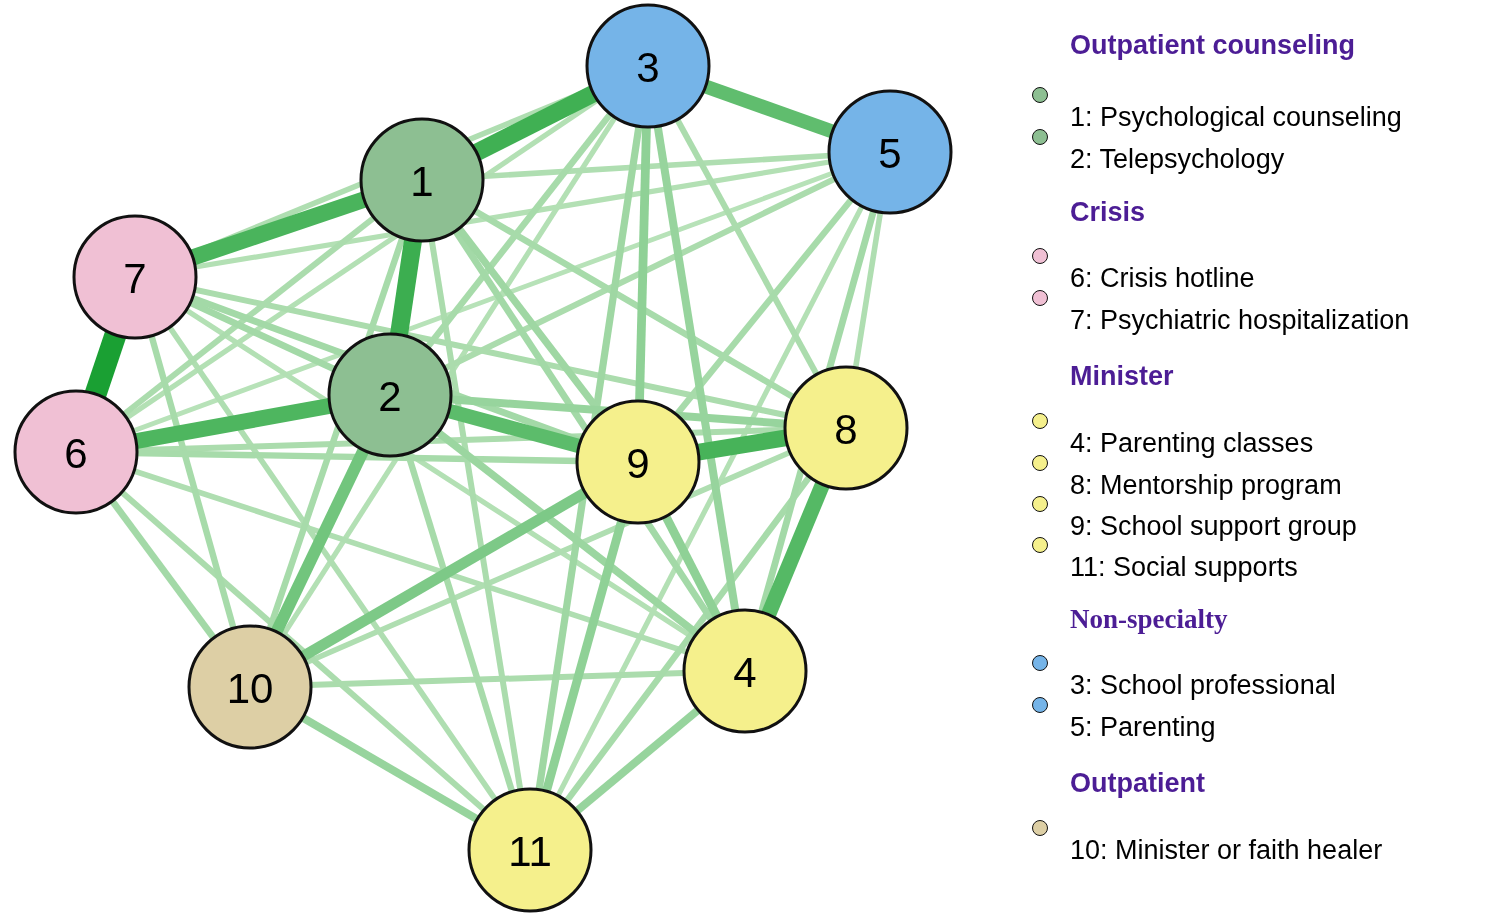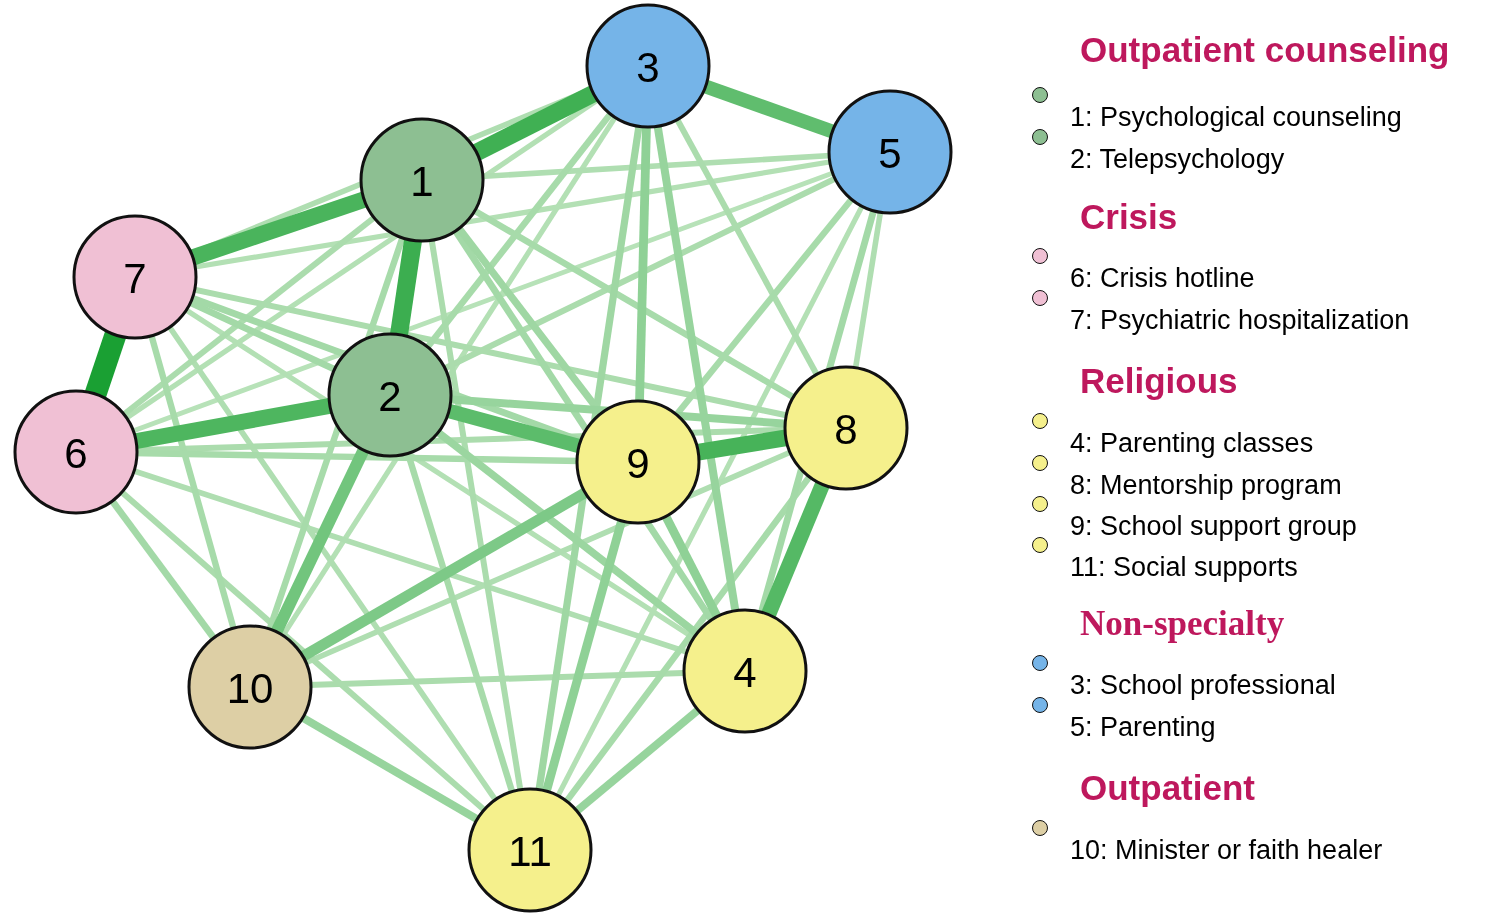--- a/index.html
+++ b/index.html
@@ -1,21 +1,21 @@
 <!DOCTYPE html>
 <html><head>
 <meta charset="utf-8">
 <style>
   html,body{margin:0;padding:0;background:#ffffff;}
   body{width:1500px;height:917px;overflow:hidden;font-family:"Liberation Sans",sans-serif;}
   #root{position:relative;width:1500px;height:917px;background:#fff;}
   #network-panel{position:absolute;left:0;top:0;width:1020px;height:917px;}
   #network-svg{position:absolute;left:0;top:0;width:1020px;height:917px;}
   #legend-panel{position:absolute;left:1028px;top:0;width:472px;height:917px;}
-  .legend-header{position:absolute;left:52px;font-weight:bold;font-size:35px;color:#be185d;
+  .legend-header{position:absolute;left:42px;font-weight:bold;font-size:27px;color:#4c1d95;
       white-space:nowrap;line-height:1;}
   .legend-item{position:absolute;left:0;height:34px;white-space:nowrap;}
   .legend-bullet{position:absolute;left:4px;top:9px;width:16px;height:16px;border-radius:50%;
       border:1.6px solid #111;box-sizing:border-box;}
   .legend-label{position:absolute;left:42px;top:0px;font-size:27px;color:#000;line-height:34px;
       white-space:nowrap;margin-top:22px;}
   .node-text{font-family:"Liberation Sans",sans-serif;font-size:42px;fill:#000;
       text-anchor:middle;dominant-baseline:central;}
 </style>
 </head>
@@ -142,21 +142,21 @@
       </div>
       <div class="legend-header" style="top: 199px;">Crisis</div>
       <div class="legend-item" style="top: 239px;">
         <span class="legend-bullet" style="background: rgb(240, 192, 212);"></span>
         <span class="legend-label">6: Crisis hotline</span>
       </div>
       <div class="legend-item" style="top: 281px;">
         <span class="legend-bullet" style="background: rgb(240, 192, 212);"></span>
         <span class="legend-label">7: Psychiatric hospitalization</span>
       </div>
-      <div class="legend-header" style="top: 363px;">Religious</div>
+      <div class="legend-header" style="top: 363px;">Minister</div>
       <div class="legend-item" style="top: 404px;">
         <span class="legend-bullet" style="background: rgb(245, 240, 140);"></span>
         <span class="legend-label">4: Parenting classes</span>
       </div>
       <div class="legend-item" style="top: 446px;">
         <span class="legend-bullet" style="background: rgb(245, 240, 140);"></span>
         <span class="legend-label">8: Mentorship program</span>
       </div>
       <div class="legend-item" style="top: 487px;">
         <span class="legend-bullet" style="background: rgb(245, 240, 140);"></span>

